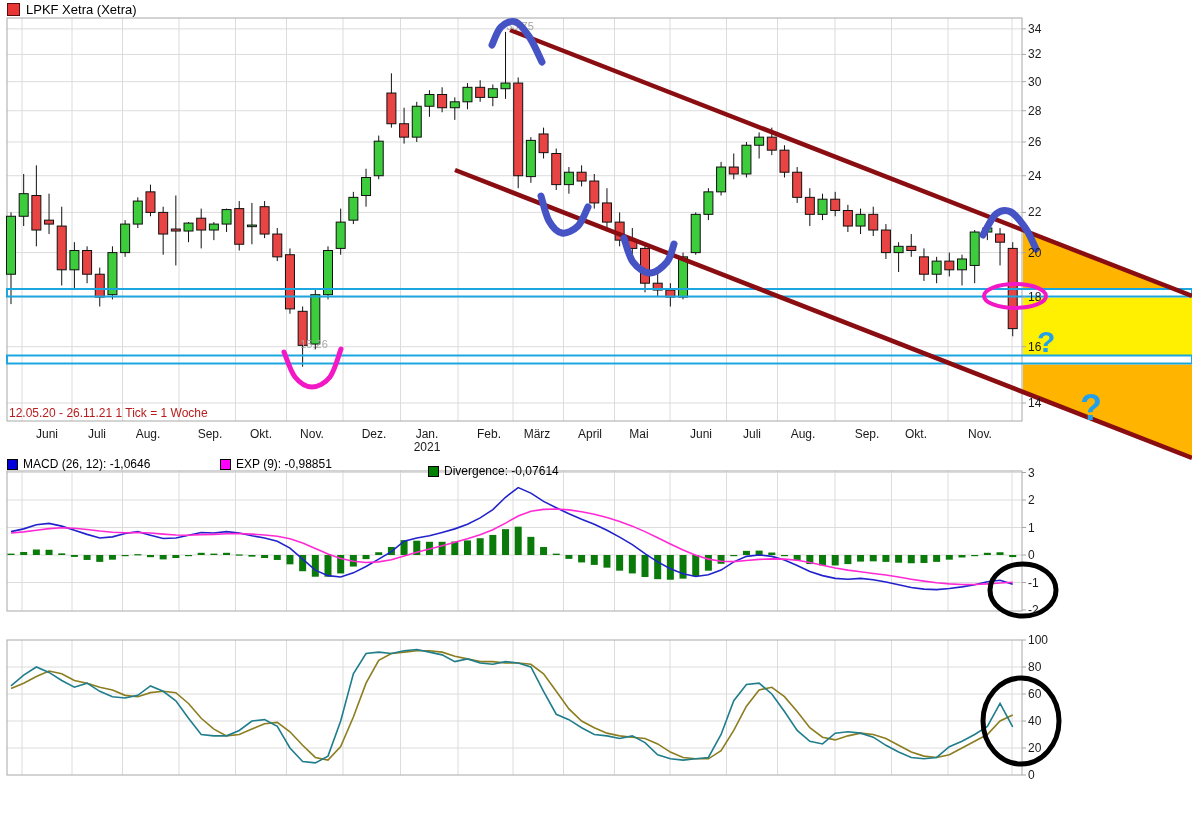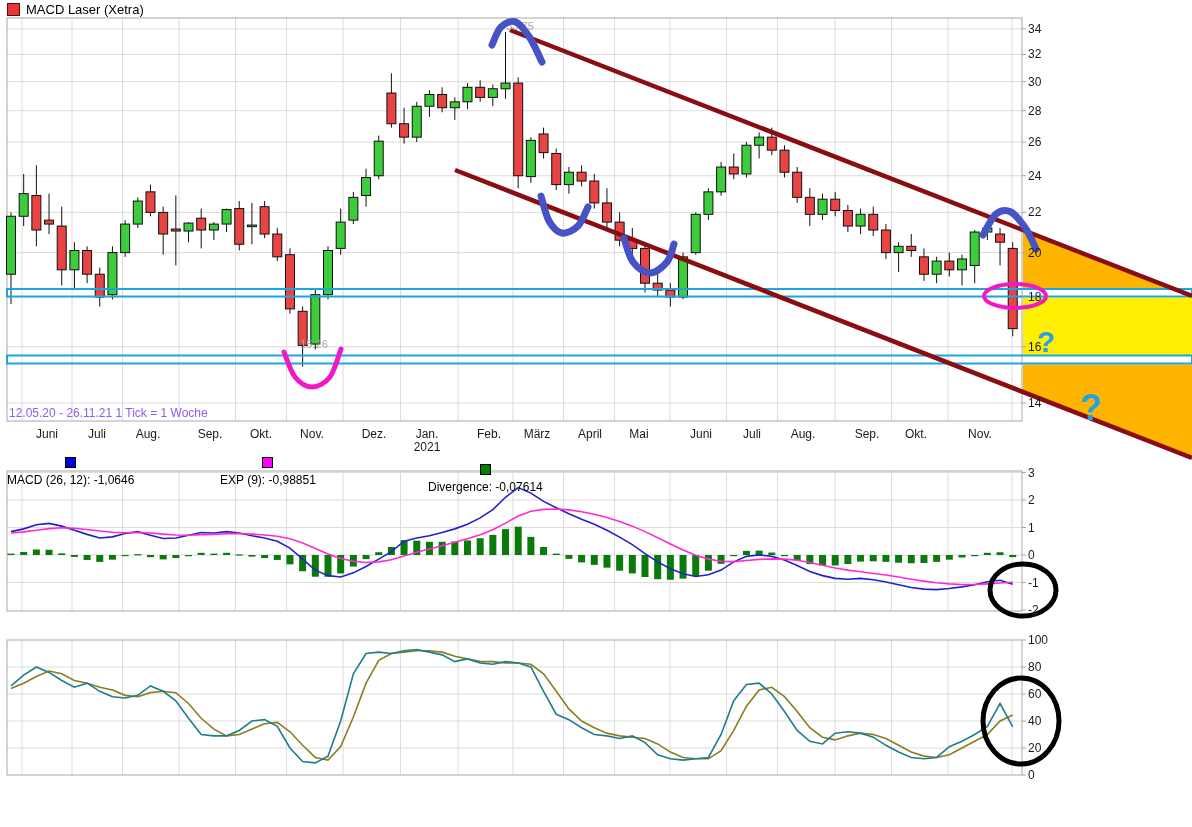--- a/index.html
+++ b/index.html
@@ -3,23 +3,23 @@
 <meta charset="utf-8">
 <style>
   html,body{margin:0;padding:0;background:#fff;}
   #stage{position:relative;width:1192px;height:827px;background:#ffffff;overflow:hidden;
          font-family:"Liberation Sans", sans-serif;}
   #chart-svg{position:absolute;left:0;top:0;}
   .titlebar{position:absolute;left:7px;top:2px;display:flex;align-items:center;gap:6px;
             font-size:13px;color:#000;}
   .title-icon{width:11px;height:11px;background:#e83535;border:1px solid #5a0d0d;display:inline-block;}
   .legend{position:absolute;height:14px;font-size:12px;color:#000;}
-  .legend-item{position:absolute;top:0;display:flex;align-items:center;gap:5px;white-space:nowrap;flex-direction:column;}
+  .legend-item{position:absolute;top:0;display:flex;align-items:center;gap:5px;white-space:nowrap;}
   .swatch{width:9px;height:9px;border:1px solid #000;display:inline-block;}
-  .period-note{position:absolute;left:9px;top:406px;font-size:12px;color:#8b5cf6;}
+  .period-note{position:absolute;left:9px;top:406px;font-size:12px;color:#b91c1c;}
 </style>
 </head>
 <body>
 
 <div id="stage">
   <svg id="chart-svg" width="1192" height="827">
       <g>
         <line x1="22" y1="18" x2="22" y2="421" stroke="#dcdcdc" stroke-width="1"></line>
         <line x1="72" y1="18" x2="72" y2="421" stroke="#dcdcdc" stroke-width="1"></line>
         <line x1="122.5" y1="18" x2="122.5" y2="421" stroke="#dcdcdc" stroke-width="1"></line>
@@ -446,21 +446,21 @@
         <text x="752" y="438" text-anchor="middle" fill="#1a1a1a">Juli</text>
         <text x="803" y="438" text-anchor="middle" fill="#1a1a1a">Aug.</text>
         <text x="867" y="438" text-anchor="middle" fill="#1a1a1a">Sep.</text>
         <text x="916" y="438" text-anchor="middle" fill="#1a1a1a">Okt.</text>
         <text x="980" y="438" text-anchor="middle" fill="#1a1a1a">Nov.</text>
       </g>
     </svg>
 
   <div class="titlebar">
     <span class="title-icon" style="background: rgb(232, 53, 53);"></span>
-    <span>MACD Laser (Xetra)</span>
+    <span>LPKF Xetra (Xetra)</span>
   </div>
 
   <div class="period-note">12.05.20 - 26.11.21   1 Tick = 1 Woche</div>
 
   <div class="legend" style="left:7px;top:457px;width:1000px;">
     <span class="legend-item" style="left:0px;">
       <span class="swatch" style="background: rgb(0, 0, 221);"></span>
       <span>MACD (26, 12): -1,0646</span>
     </span>
     <span class="legend-item" style="left:213px;">

